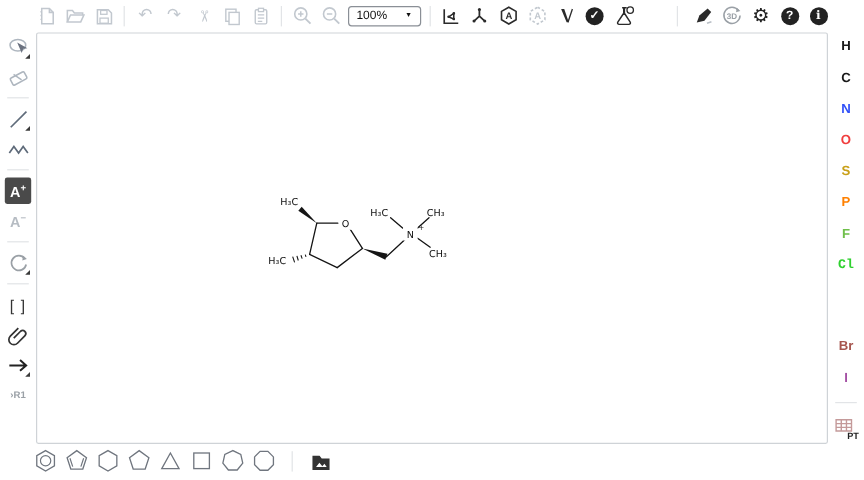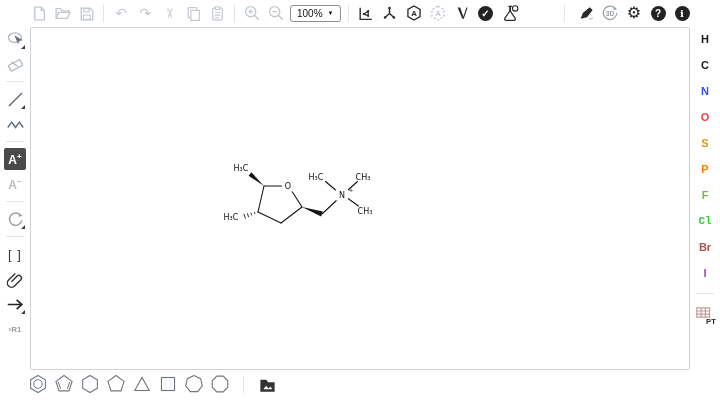--- a/index.html
+++ b/index.html
@@ -21,21 +21,21 @@
   .vsep{width:1px;height:17px;background:#e2e4e7;margin:0 7px;flex:none;}
   .hsep{width:18px;height:1px;background:#e2e4e7;margin:3px 0;flex:none;}
   .glyph{font-family:"DejaVu Sans",sans-serif;line-height:1;}
   
   .tb-top{
     position:absolute;top:0;left:0;right:0;height:26px;
     display:flex;align-items:center;padding-left:28px;box-sizing:border-box;
   }
   .grp{display:flex;align-items:center;gap:4px;}
   .zoomctl{
-    display:flex;align-items:center;gap:5px;border:1px solid #8a8f96;border-radius:3px;
+    display:flex;align-items:center;gap:15px;border:1px solid #8a8f96;border-radius:3px;
     background:#fff;height:15px;padding:0 6px;font-size:10px;color:#111;cursor:pointer;
   }
   .zoomctl .caret{font-size:6px;color:#111;}
   .circ{
     width:15px;height:15px;border-radius:50%;background:#222;color:#fff;
     display:flex;align-items:center;justify-content:center;
     font-size:10px;font-weight:bold;
   }
   .grp-right{margin-left:auto;margin-right:28px;}
   
@@ -301,21 +301,21 @@
 
 <div class="tb-right">
   <button class="el" style="color: rgb(25, 25, 25);">H</button>
   <button class="el" style="color: rgb(25, 25, 25);">C</button>
   <button class="el" style="color: rgb(48, 80, 248);">N</button>
   <button class="el" style="color: rgb(240, 62, 62);">O</button>
   <button class="el" style="color: rgb(201, 160, 25);">S</button>
   <button class="el" style="color: rgb(255, 128, 0);">P</button>
   <button class="el" style="color: rgb(111, 191, 74);">F</button>
   <button class="el" style="color: rgb(47, 209, 47); font-family: Liberation Mono, monospace;">Cl</button>
-  <button class="el" style="color: rgb(166, 85, 78);">Br</button>
+  <button class="el" style="color: rgb(166, 85, 78); margin-top: 42px;">Br</button>
   <button class="el" style="color: rgb(164, 80, 164);">I</button>
   <div class="hsep"></div>
   <button class="ptbtn">
     <svg width="21" height="20" viewBox="0 0 18 17">
       <path d="M1.5 1.5h11v8h-11zM5.2 1.5v8M8.9 1.5v8M1.5 4.2h11M1.5 6.9h11" fill="none" stroke="#c49a9a" stroke-width="1"></path>
       <text x="9.5" y="15.5" font-size="6.5" font-weight="bold" fill="#222" font-family="Liberation Sans, sans-serif">PT</text>
     </svg>
   </button>
 </div>
 

